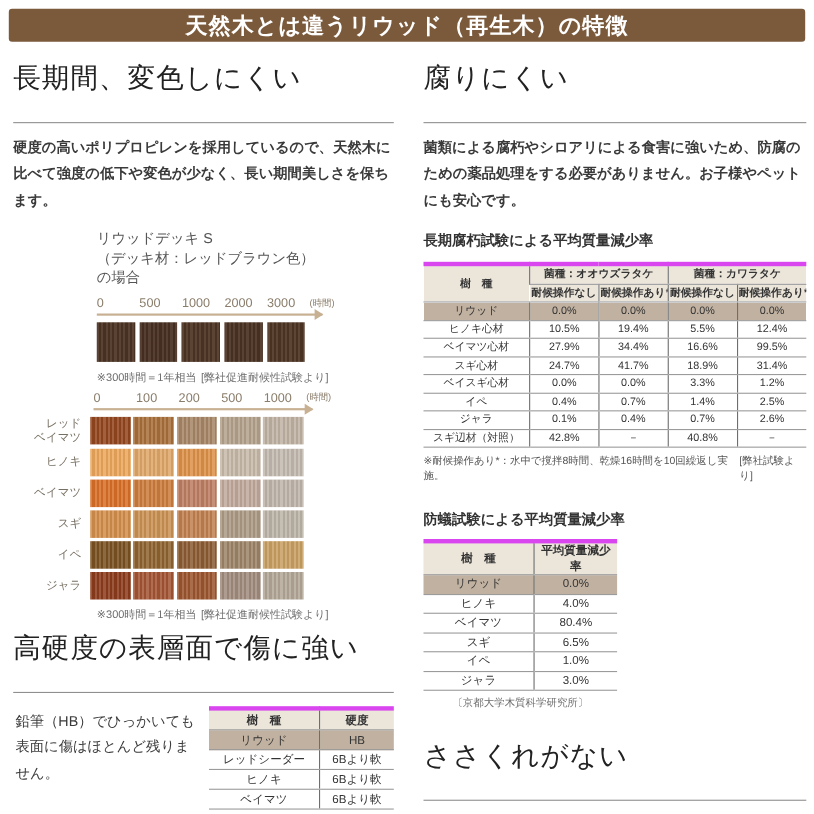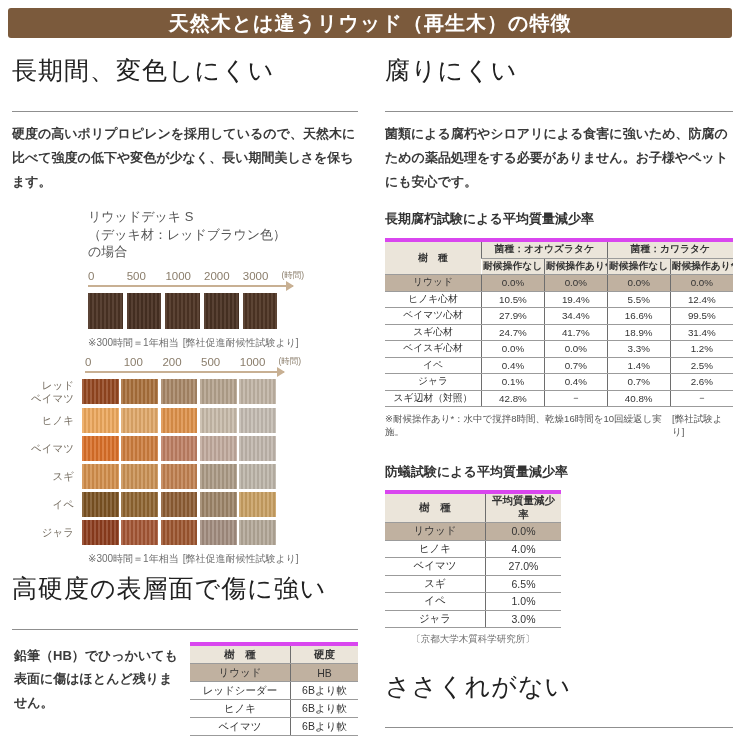--- a/index.html
+++ b/index.html
@@ -63,21 +63,21 @@
   .nat-note{margin-left:76px;}
 
   
   table{border-collapse:collapse;border-top:4px solid #d946ef;border-bottom:1px solid #8c8c8c;}
   th,td{border-top:1px solid #9b9b9b;border-bottom:1px solid #9b9b9b;text-align:center;color:#333;}
   th+th,td+td,th+td,td+th{border-left:1px solid #6e6e6e;}
   th{background:#ebe5da;font-weight:bold;}
   tr.hl td{background:#c0b1a0;}
 
   .hardness-wrap{display:flex;margin-top:12px;gap:12px;}
-  .hardness-intro{flex:1;font-size:13px;font-weight:700;line-height:1.8;margin:2px 0 0 2px;color:#3a3a3a;}
+  .hardness-intro{flex:1;font-size:13px;font-weight:400;line-height:1.8;margin:2px 0 0 2px;color:#3a3a3a;}
   .hardness-table{width:168px;font-size:10.5px;}
   .hardness-table th,.hardness-table td{height:17px;padding:0 2px;}
   .hardness-table .c0{width:96px;}
 
   .table-title{margin:20px 0 0 0;font-size:13px;font-weight:bold;color:#333;}
   .rot-table{width:348px;font-size:9.8px;margin-top:10px;table-layout:fixed;}
   .rot-table th,.rot-table td{height:15.5px;padding:0 1px;overflow:hidden;white-space:nowrap;}
   .rot-table .c0{width:94px;}
   .footnote-row{display:flex;justify-content:space-between;margin-top:6px;font-size:9.5px;color:#555;}
 
@@ -358,21 +358,21 @@
           <tr class="hl">
             <td class="c0">リウッド</td>
             <td>0.0%</td>
           </tr>
           <tr>
             <td class="c0">ヒノキ</td>
             <td>4.0%</td>
           </tr>
           <tr>
             <td class="c0">ベイマツ</td>
-            <td>27.0%</td>
+            <td>80.4%</td>
           </tr>
           <tr>
             <td class="c0">スギ</td>
             <td>6.5%</td>
           </tr>
           <tr>
             <td class="c0">イペ</td>
             <td>1.0%</td>
           </tr>
           <tr>

